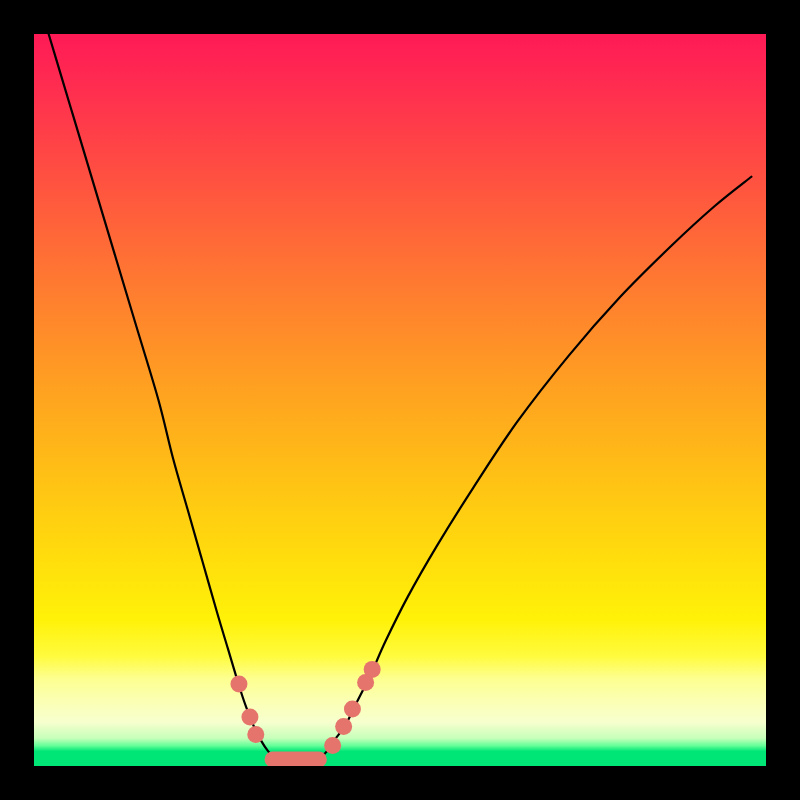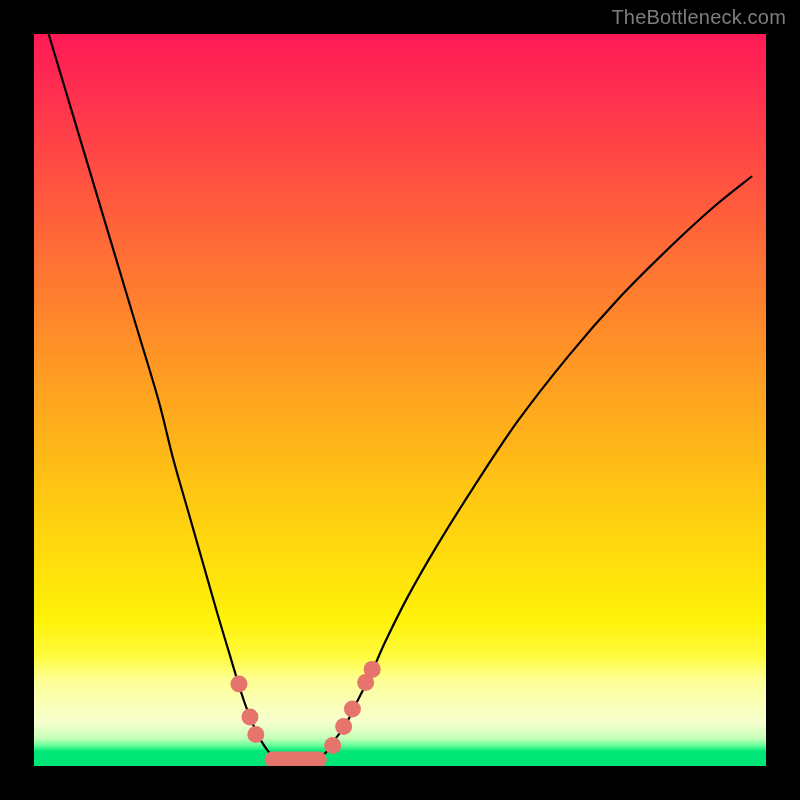--- a/index.html
+++ b/index.html
@@ -94,14 +94,13 @@
           <circle cx="215.94" cy="682.956" r="8.5" class="dot"></circle>
           <circle cx="221.796" cy="700.524" r="8.5" class="dot"></circle>
           <circle cx="298.656" cy="711.504" r="8.5" class="dot"></circle>
           <circle cx="309.63599999999997" cy="692.472" r="8.5" class="dot"></circle>
           <circle cx="318.42" cy="674.904" r="8.5" class="dot"></circle>
           <circle cx="331.59599999999995" cy="648.552" r="8.5" class="dot"></circle>
           <circle cx="338.184" cy="635.376" r="8.5" class="dot"></circle>
         </g>
     </svg>
   </div>
-  <div id="watermark">TheBottleneck.com</div>
 </div>
 
 </body></html>

